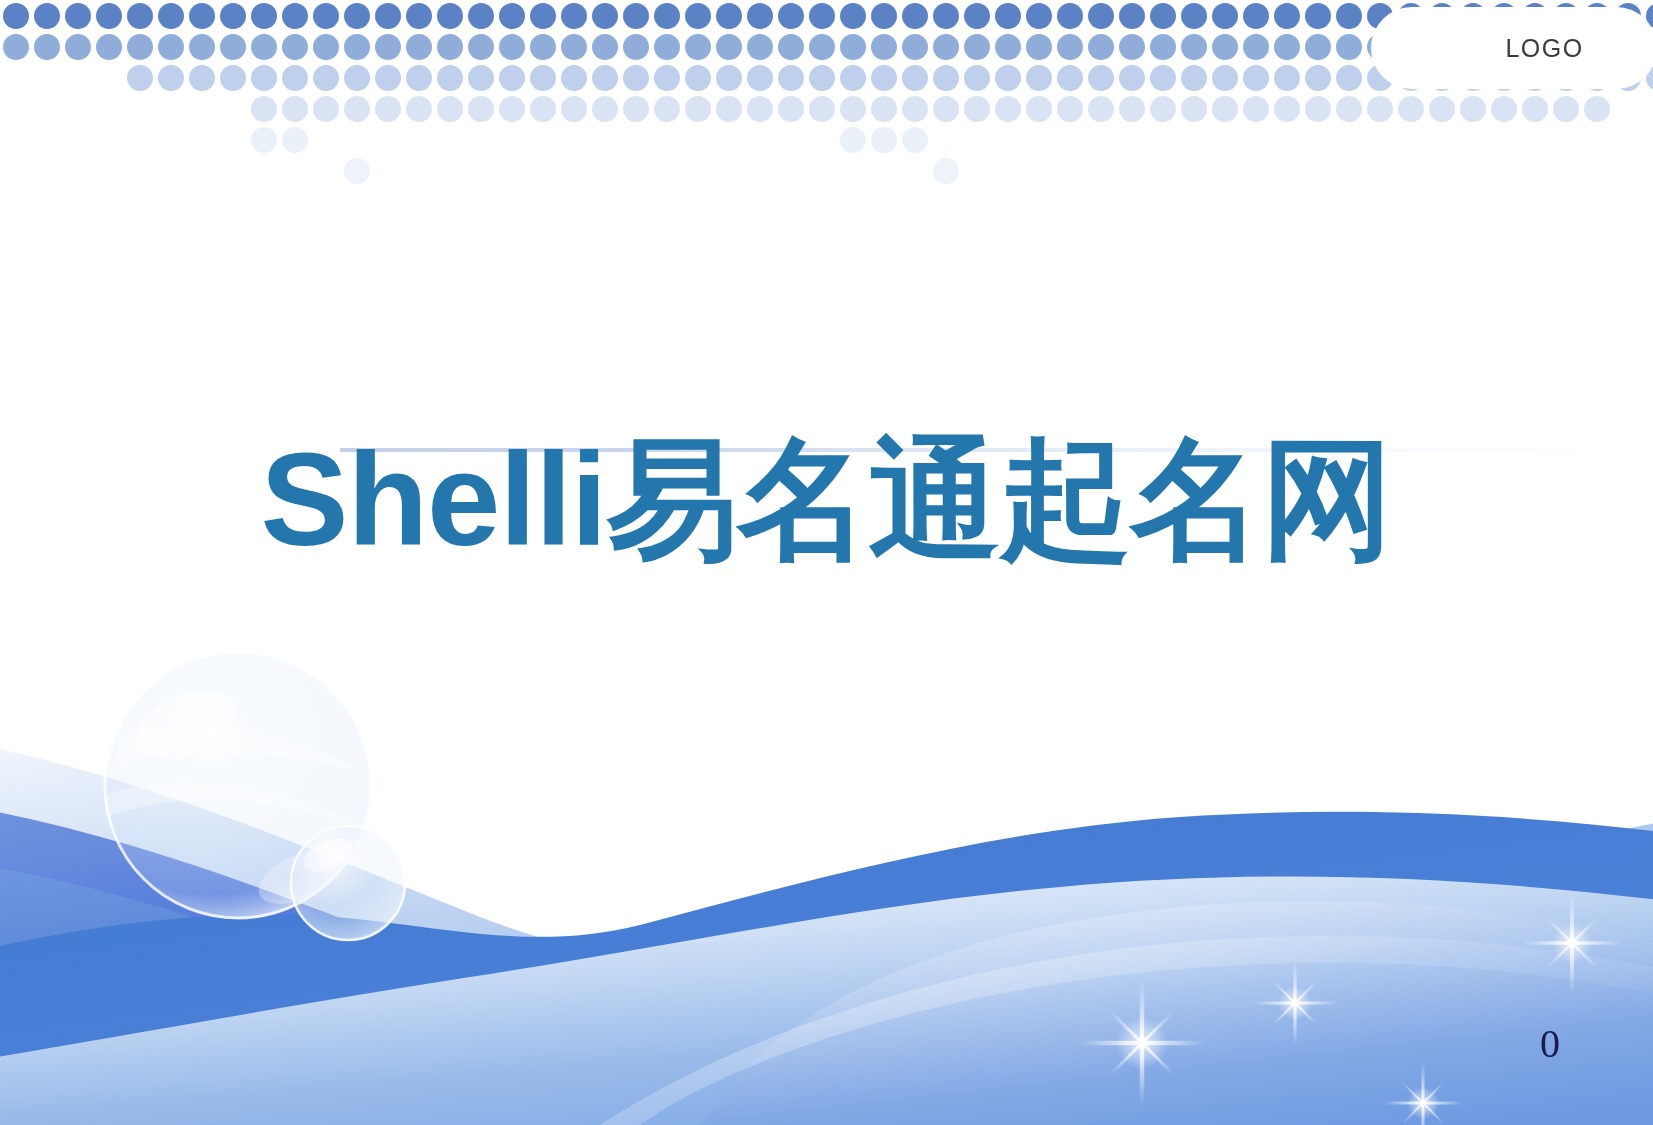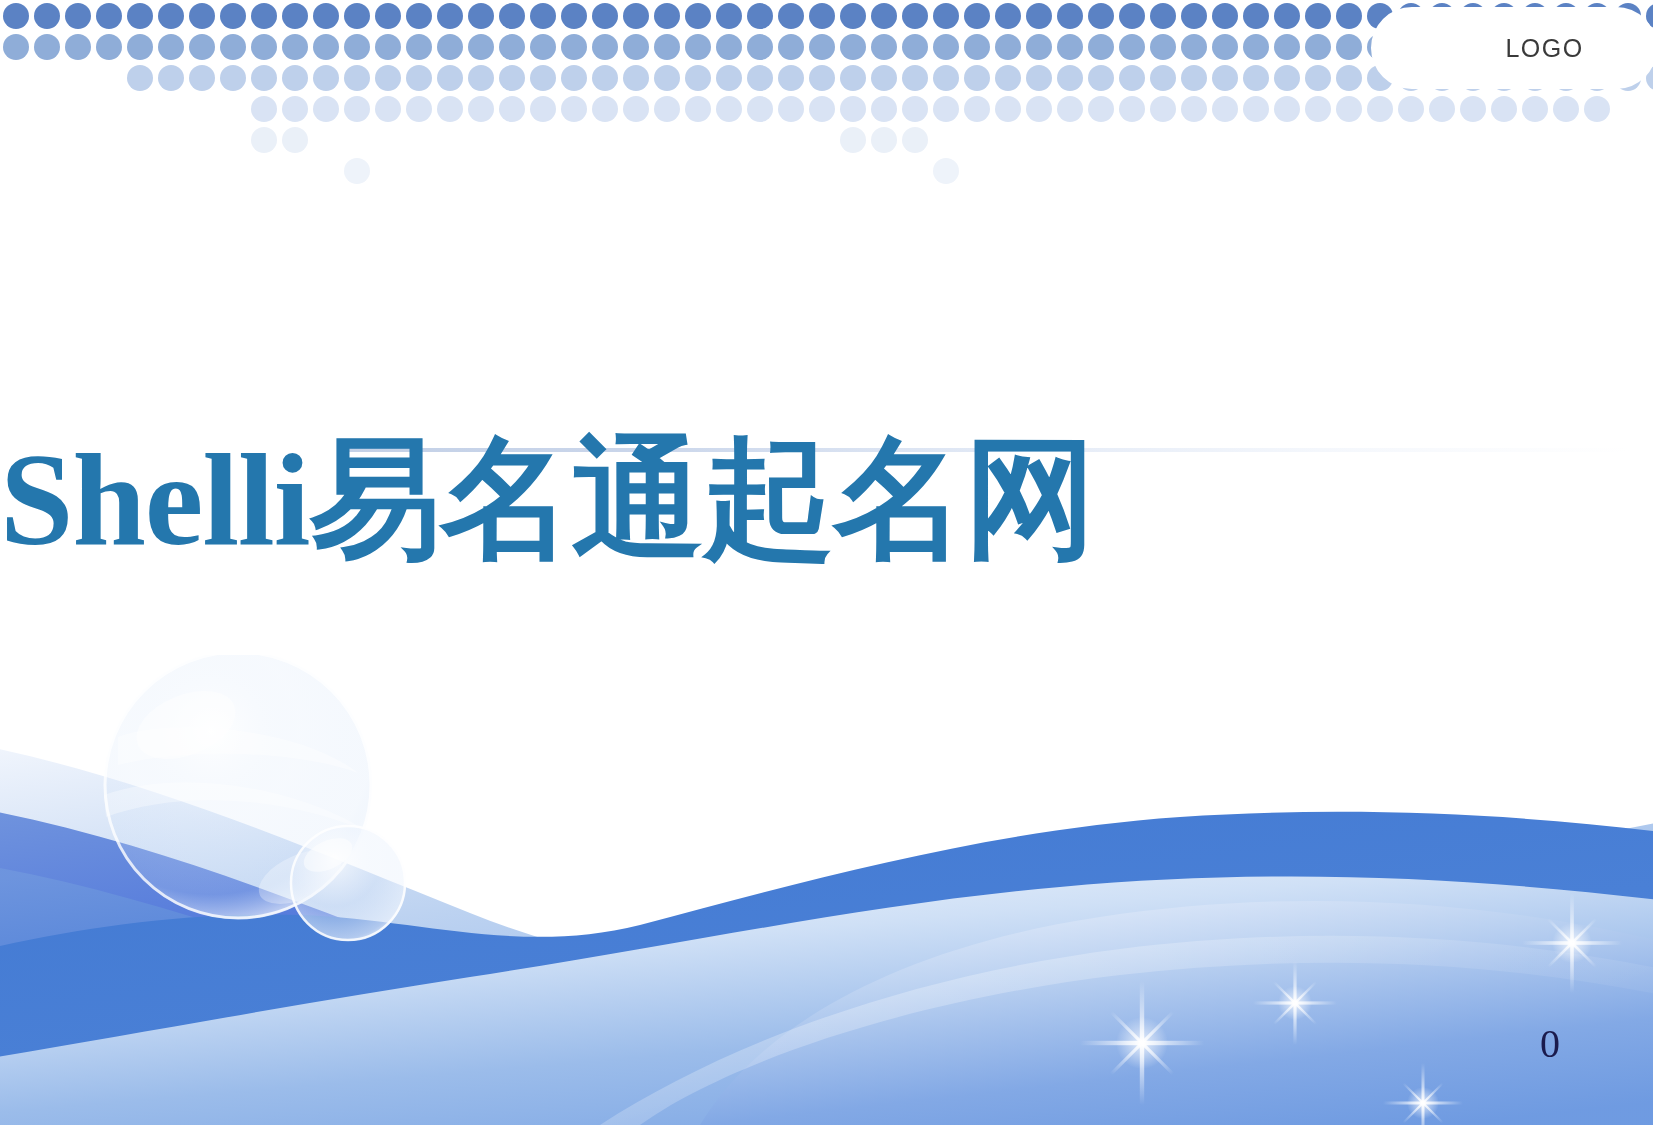--- a/index.html
+++ b/index.html
@@ -56,22 +56,22 @@
     position:absolute;
     left:340px; top:18px;
     width:1290px; height:4px;
     background:linear-gradient(to right,#c4d1e7 0%, #c9d5ea 22%, #e3eaf6 52%, #f4f7fc 76%, rgba(255,255,255,0) 100%);
     z-index:5;
   }
   #title-text {
     position:absolute;
     left:0; top:0;
     width:1653px;
-    text-align:left;
-    font-family:Liberation Serif, serif;
+    text-align:center;
+    font-family:Liberation Sans, sans-serif;
     font-weight:bold;
     font-size:132px;
     line-height:140px;
     color:#2477ad;
     letter-spacing:-1px;
     white-space:nowrap;
     z-index:7;
   }
 
   

